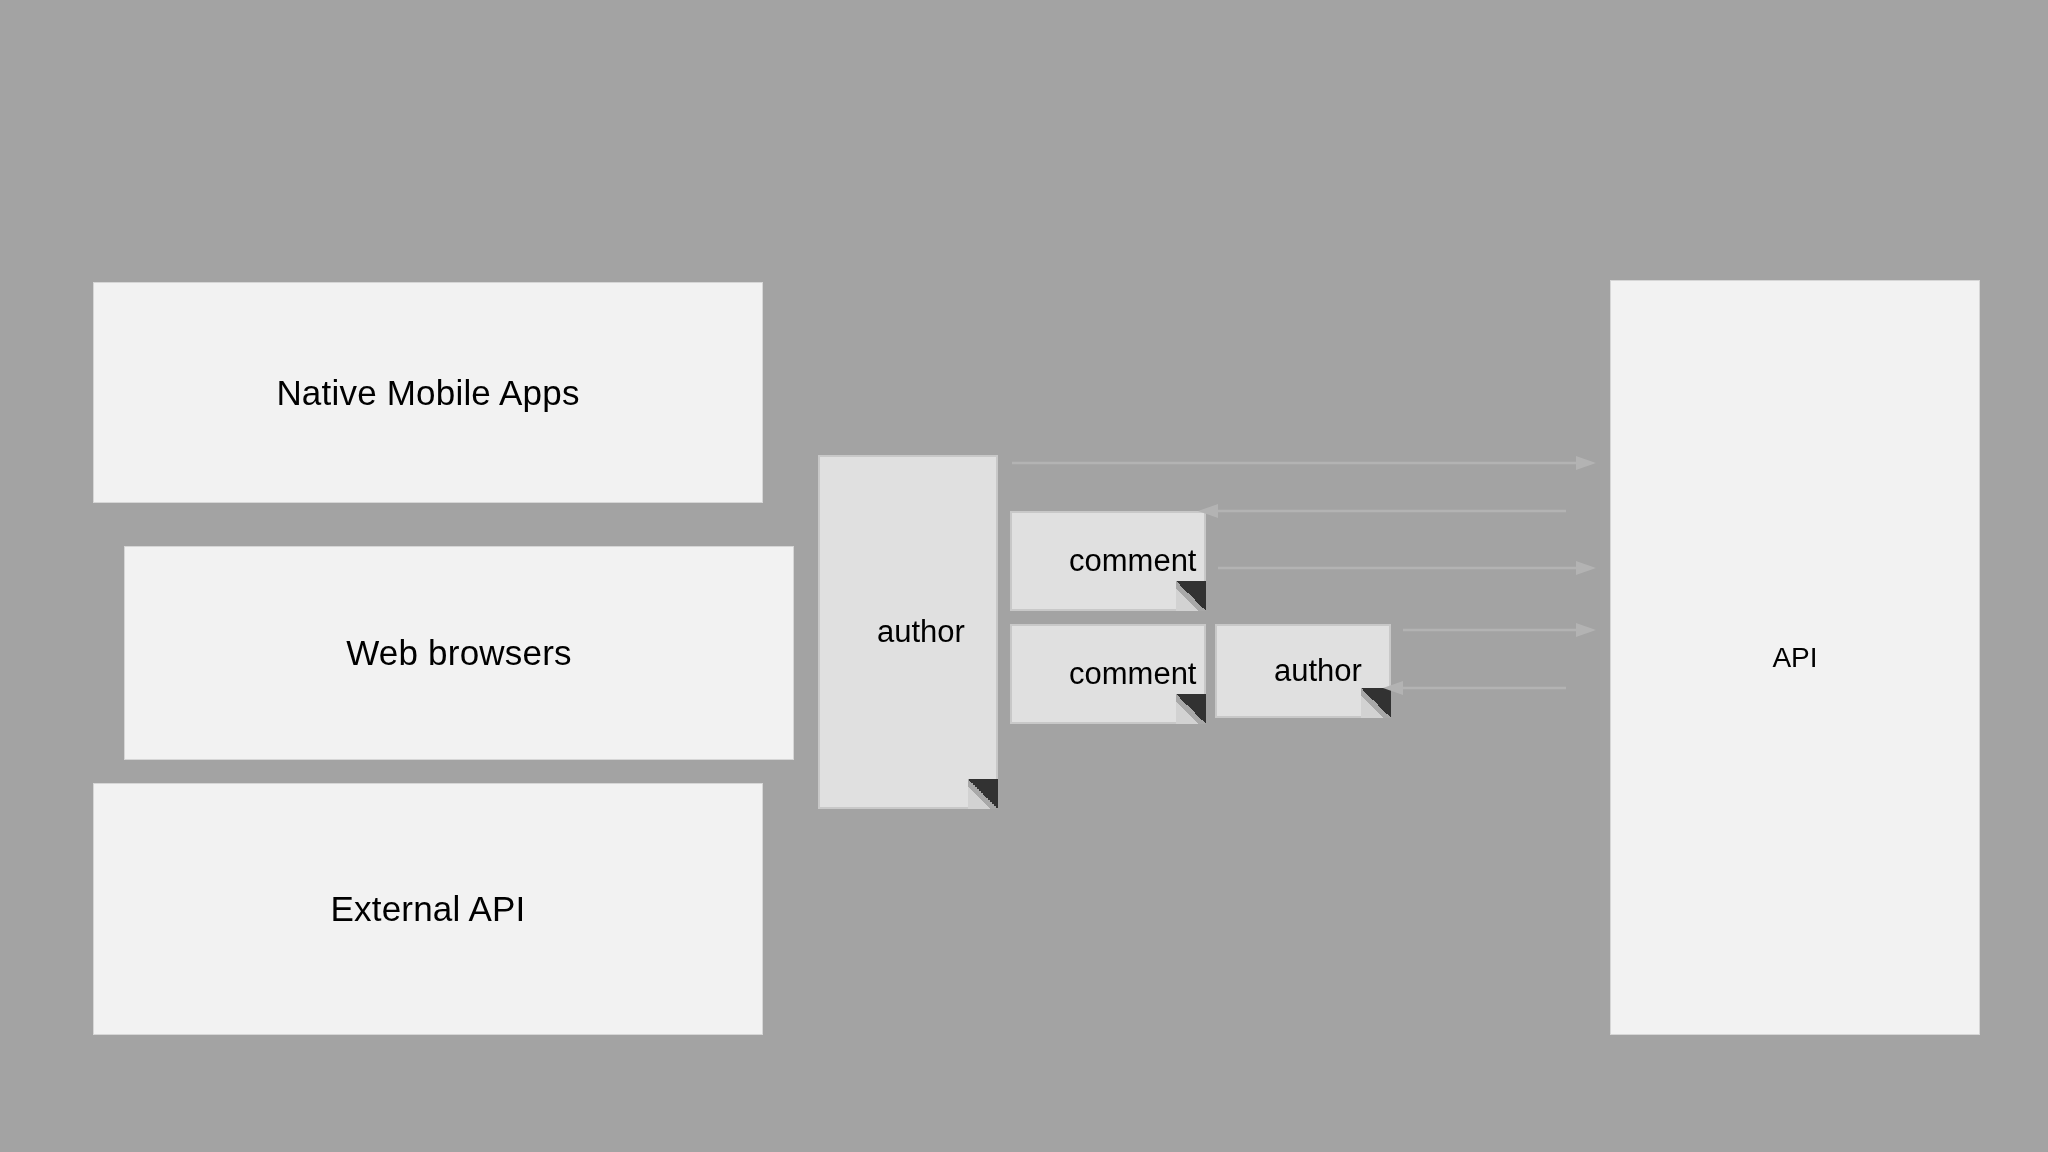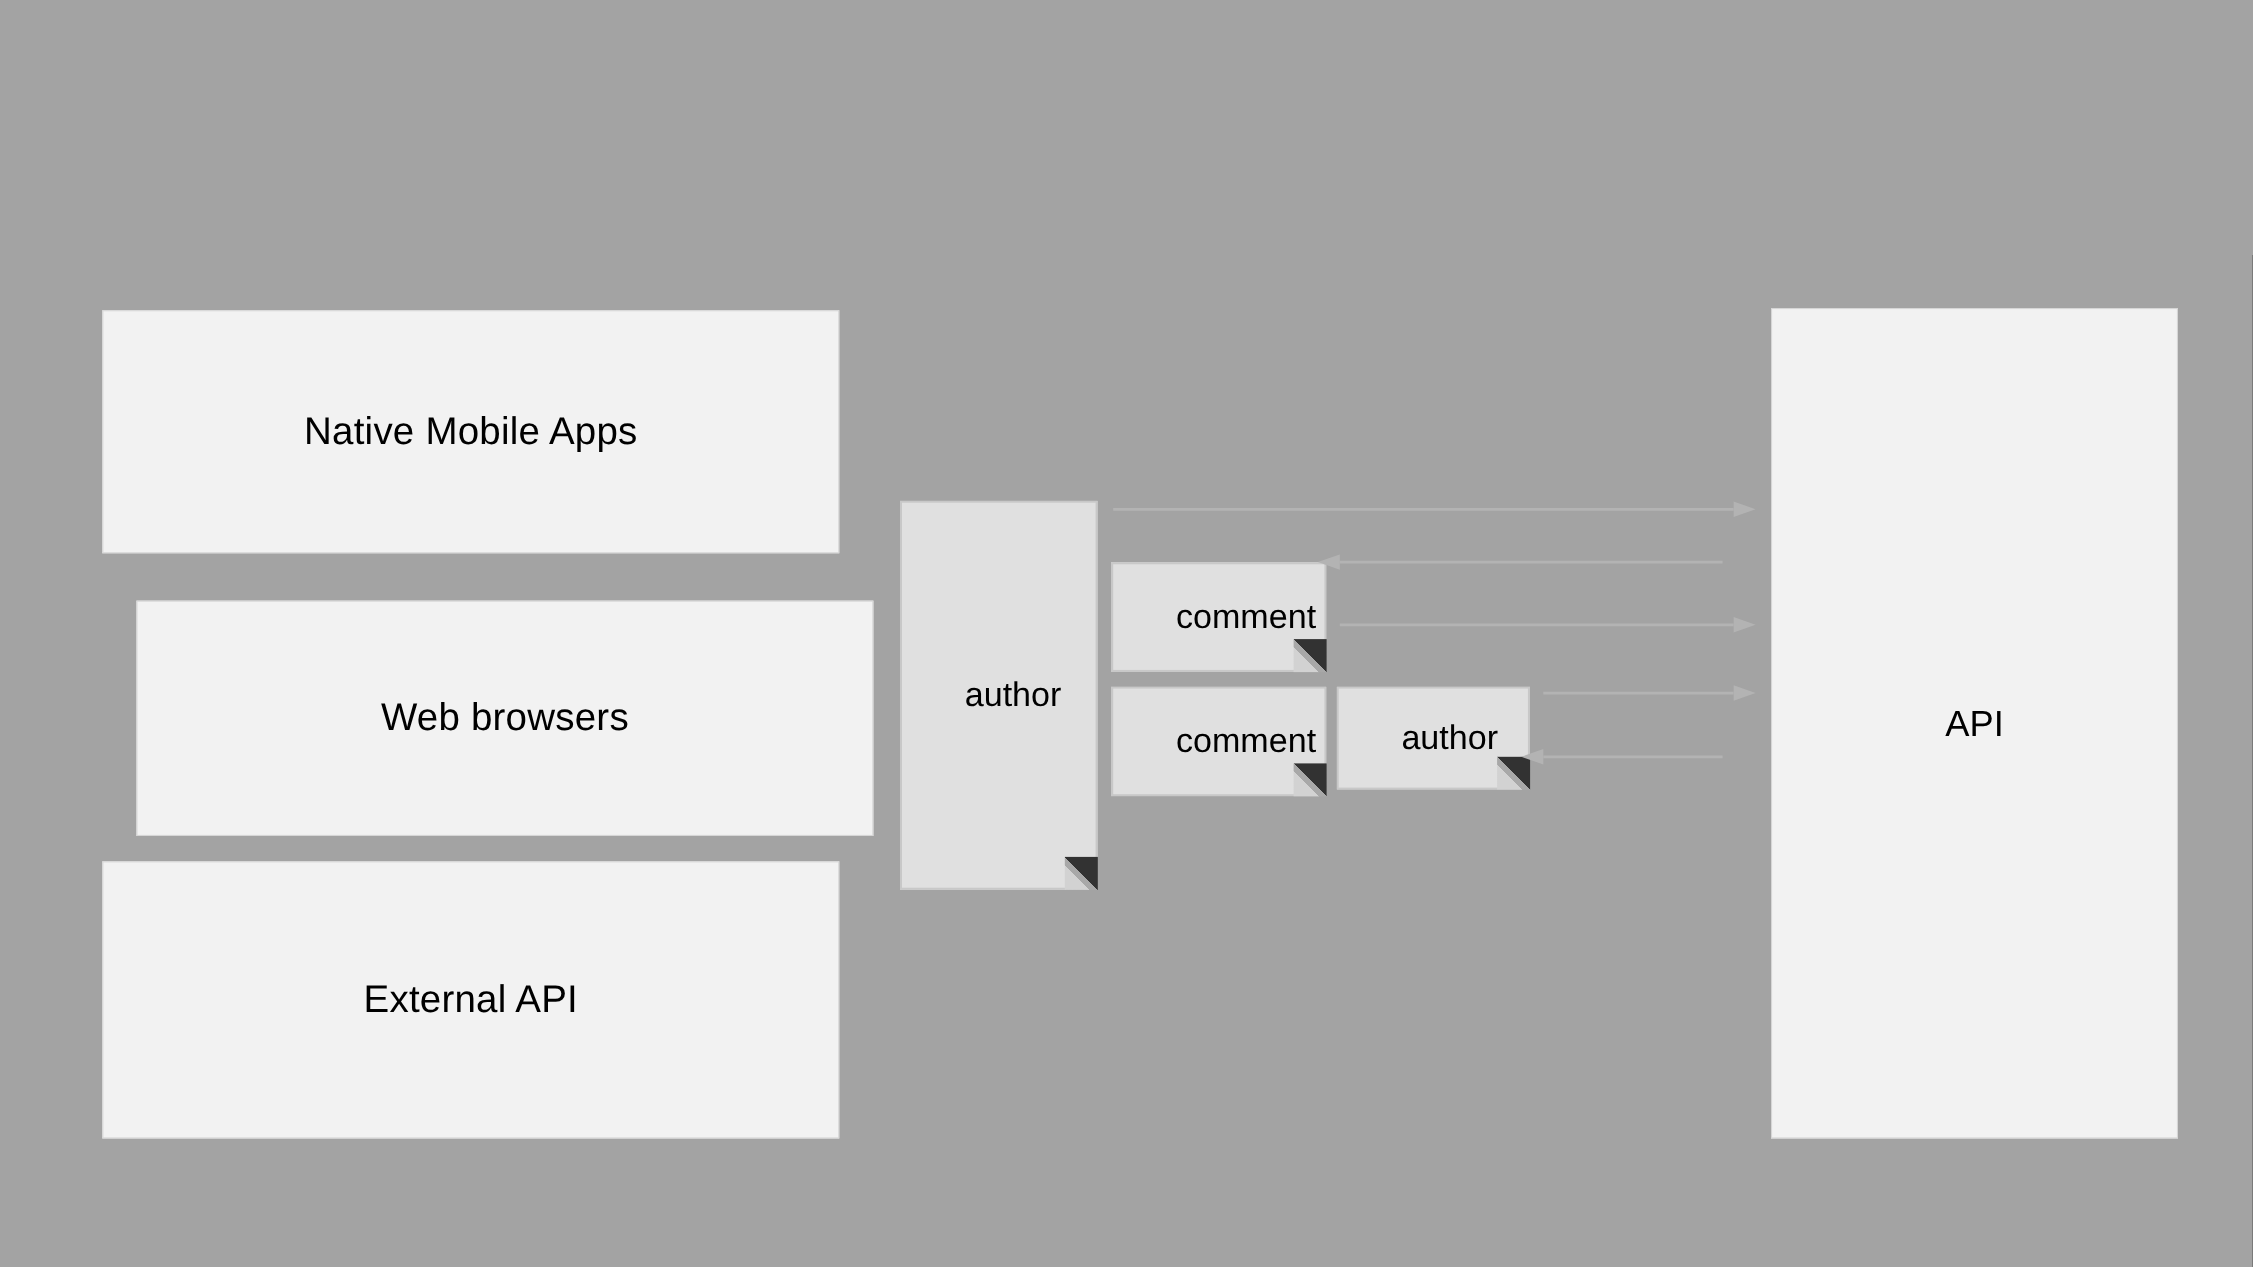--- a/index.html
+++ b/index.html
@@ -41,21 +41,21 @@
     top: 280px;
     width: 370px;
     height: 755px;
     background: #f2f2f2;
     border: 1px solid #d6d6d6;
     box-sizing: border-box;
     display: flex;
     align-items: center;
     justify-content: center;
     color: #000000;
-    font-size: 33px;
+    font-size: 28px;
   }
 
   
   .doc {
     position: absolute;
     box-sizing: border-box;
     display: flex;
     align-items: center;
     color: #000000;
     font-size: 31px;

